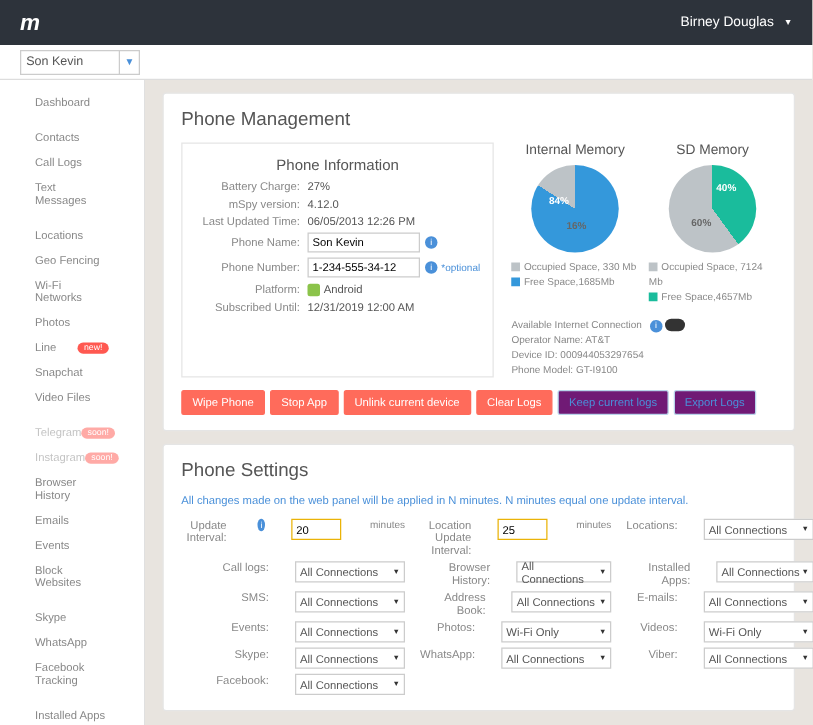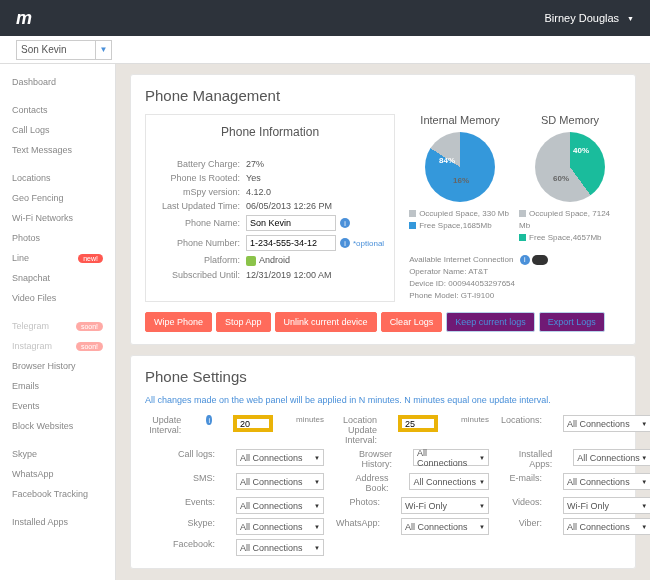--- a/index.html
+++ b/index.html
@@ -5,29 +5,29 @@
 *{box-sizing:border-box;margin:0;padding:0;font-family:Arial,Helvetica,sans-serif}
 body{width:650px;height:580px;overflow:hidden;background:#e8e4df;font-size:10px;color:#555}
 .topbar{height:36px;background:#2d333b;display:flex;align-items:center;justify-content:space-between;padding:0 16px}
 .logo{color:#fff;font-size:18px;font-weight:bold;font-style:italic}
 .user{color:#fff;font-size:11px;display:flex;align-items:center;gap:8px}
 .subbar{height:28px;background:#fff;display:flex;align-items:center;padding:0 16px;border-bottom:1px solid #ddd}
 .child-sel{border:1px solid #ccc;height:20px;font-size:10px;padding:0 4px;width:80px;display:inline-flex;align-items:center;background:#fff}
 .child-btn{width:16px;height:20px;border:1px solid #ccc;border-left:0;background:#fff;color:#4a90d9;display:inline-flex;align-items:center;justify-content:center;font-size:8px}
 .main{display:flex;height:516px}
 .sidebar{width:116px;background:#fff;padding:8px 0;overflow-y:auto;border-right:1px solid #e0e0e0}
-.side-item{padding:5px 12px;font-size:9px;color:#888;cursor:pointer;display:flex;align-items:center;justify-content:space-between}
+.side-item{padding:5px 28px;font-size:9px;color:#888;cursor:pointer;display:flex;align-items:center;justify-content:space-between}
 .side-sep{height:8px}
 .badge{background:#ff5850;color:#fff;font-size:7px;padding:1px 5px;border-radius:7px}
 .content{flex:1;padding:10px 14px;overflow-y:auto}
 .panel{background:#fff;border:1px solid #e5e5e5;border-radius:3px;padding:12px 14px;margin-bottom:10px}
 h2{font-size:15px;font-weight:normal;color:#555;margin-bottom:10px}
 .info-row{display:flex;gap:14px}
 .info-box{border:1px solid #e5e5e5;padding:10px;flex:0 0 240px}
-.info-box h3{text-align:center;font-size:12px;font-weight:normal;margin-bottom:20px}
+.info-box h3{text-align:center;font-size:12px;font-weight:normal;margin-bottom:5px}
 .kv{display:flex;align-items:center;margin-bottom:4px;font-size:9px}
 .kv .k{width:90px;text-align:right;padding-right:6px;color:#888}
 .kv .v{color:#555}
 .kv input{border:1px solid #ccc;height:16px;font-size:9px;padding:0 3px;width:90px}
 .info-icon{width:10px;height:10px;border-radius:50%;background:#4a90d9;color:#fff;display:inline-flex;align-items:center;justify-content:center;font-size:7px;margin-left:4px}
 .opt-text{color:#4a90d9;font-size:8px;margin-left:3px}
 .android-icon{width:10px;height:10px;background:#8bc34a;display:inline-block;border-radius:2px;margin-right:3px;vertical-align:middle}
 .mem-col{flex:1;text-align:center}
 .mem-col h4{font-size:11px;font-weight:normal;margin-bottom:6px}
 .pie{width:70px;height:70px;border-radius:50%;margin:0 auto 6px;position:relative}
@@ -43,21 +43,21 @@
 .btn-red{background:#ff6b5b;border-color:#ff6b5b;color:#fff}
 .btn-blue{background:#701a75;border-color:#b8d4ea;color:#4a90d9}
 .note{color:#4a90d9;font-size:9px;margin-bottom:10px}
 .settings-grid{display:grid;grid-template-columns:repeat(3,1fr);gap:4px 12px;font-size:9px}
 .sg-item{display:flex;align-items:flex-start;justify-content:flex-end;gap:21px}
 .sg-item .lbl{color:#888;text-align:right}
 .sg-item select,.sg-item .fake-sel{border:1px solid #ccc;font-size:9px;height:17px;padding:0 3px;width:88px;background:#fff}
 .fake-sel{display:inline-flex;align-items:center;justify-content:space-between}
 .fake-sel::after{content:"▼";font-size:6px;color:#333}
 .unit{font-size:8px;color:#888;margin-left:2px}
-input.num{border:4px solid #eab308;height:17px;width:40px;font-size:9px;padding:0 3px}
+input.num{border:1px solid #eab308;height:17px;width:40px;font-size:9px;padding:0 3px}
 </style>
 </head>
 <body>
 
 <div class="topbar">
   <span class="logo">m</span>
   <div class="user">
     <span>Birney Douglas</span>
     <span style="font-size:7px">▼</span>
   </div>
@@ -145,24 +145,20 @@
 
   <div class="content">
     <div class="panel">
       <h2>Phone Management</h2>
       <div class="info-row">
         <div class="info-box">
           <h3>Phone Information</h3>
           <div class="kv">
               <span class="k">Battery Charge:</span>
               <span class="v">27%</span>
-            </div>
-          <div class="kv">
-              <span class="k">Phone Is Rooted:</span>
-              <span class="v">Yes</span>
             </div>
           <div class="kv">
               <span class="k">mSpy version:</span>
               <span class="v">4.12.0</span>
             </div>
           <div class="kv">
               <span class="k">Last Updated Time:</span>
               <span class="v">06/05/2013 12:26 PM</span>
             </div>
           <div class="kv">

